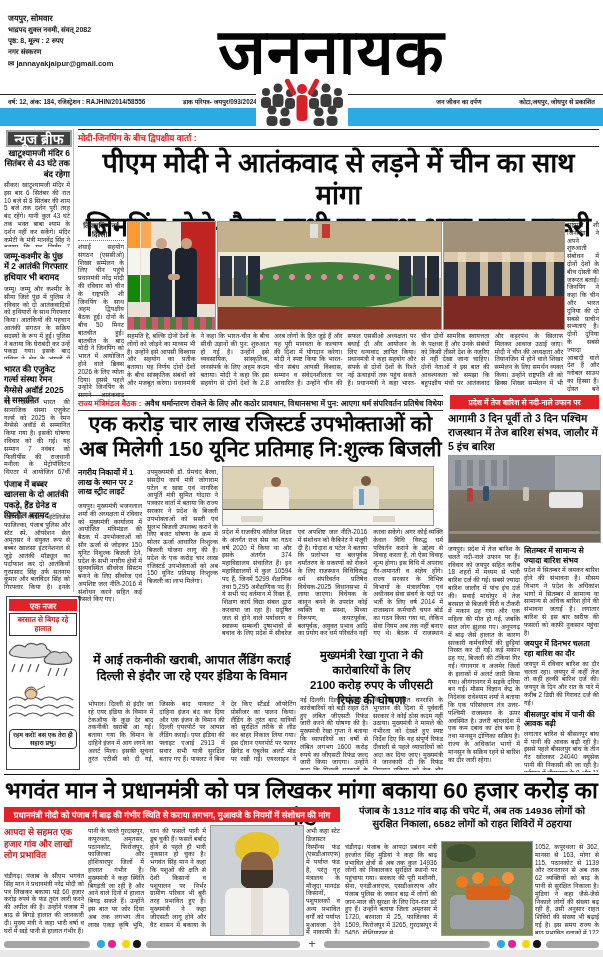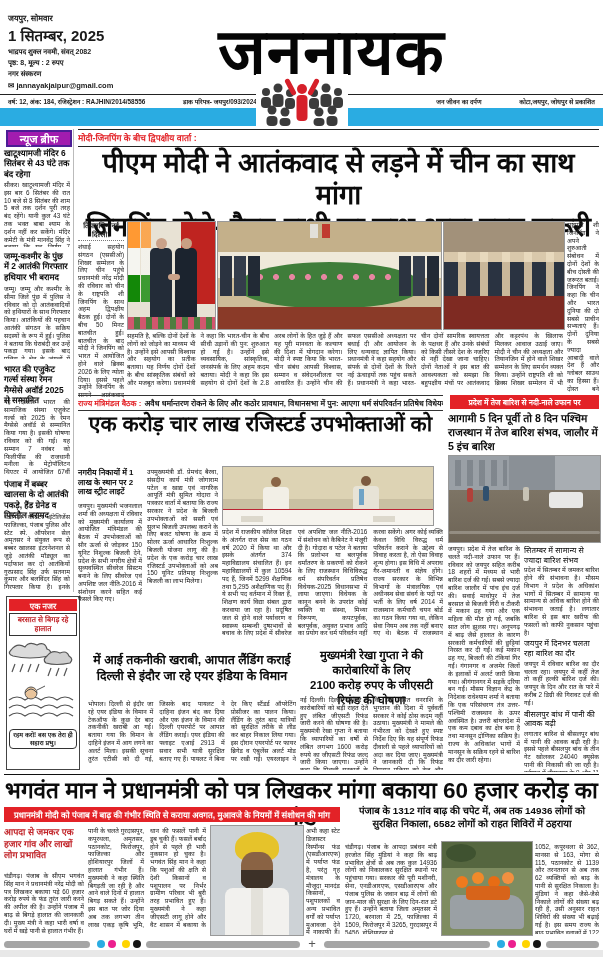--- a/index.html
+++ b/index.html
@@ -16,34 +16,33 @@
           font-size:8.8px;font-weight:700;white-space:nowrap;overflow:hidden;}
   .redtxt{color:#e32227;}
   .bighead{font-weight:800;text-align:center;color:#0b0b0b;line-height:1.18;}
   .redbar{background:#e32227;color:#fff;font-weight:700;display:flex;align-items:center;justify-content:center;text-align:center;}
   .strip{display:flex;gap:3px;align-items:center;border-top:1px solid #333;border-bottom:1px solid #333;
          font-size:7.8px;font-weight:700;white-space:nowrap;overflow:hidden;}
   .photo{overflow:hidden;border:0.5px solid #999;}
   .cols6{column-count:6;column-gap:5px;}
   .cols3{column-count:3;column-gap:6px;}
   .cols2{column-count:2;column-gap:6px;}
-  .briefbox{border:2px solid #4c1d95;background:#a21caf;color:#fff;font-size:11px;font-weight:700;
+  .briefbox{border:2px solid #a3a3a3;background:#404040;color:#fff;font-size:14px;font-weight:700;
             display:flex;align-items:center;justify-content:center;}
-  .wsub{font-size:7.9px;font-weight:400;line-height:1.22;color:#0d0d0d;margin:3px 0 1px 0;}
+  .wsub{font-size:7.9px;font-weight:700;line-height:1.22;color:#0d0d0d;margin:3px 0 1px 0;}
   .dot{position:absolute;width:8px;height:8px;border-radius:50%;top:940px;}
   .gbar{position:absolute;height:7px;background:#8e8e8e;border-radius:4px;top:941px;opacity:.8;}
 </style>
 </head>
 <body>
 
 <div class="page">
 
   <div class="abs" style="left:8px;top:12px;width:140px;">
     <div style="font-size:8px;font-weight:700;">जयपुर, सोमवार</div>
-    <div style="font-size:15px;font-weight:700;margin-top:2px;">1 सितम्बर, 2025</div>
     <div style="font-size:7px;font-weight:700;margin-top:2px;">भाद्रपद शुक्ल नवमी, संवत् 2082</div>
     <div style="font-size:7px;font-weight:700;margin-top:2px;">पृष्ठ: 8, मूल्य : 2 रुपए</div>
     <div style="font-size:7px;font-weight:700;margin-top:2px;">नगर संस्करण</div>
     <div style="font-size:7.5px;font-weight:700;margin-top:3px;">
       <span>✉</span>
       <span>jannayakjaipur@gmail.com</span>
     </div>
   </div>
 
   <div class="abs masthead" style="left:0;top:20px;width:603px;text-align:center;padding-left:60px;box-sizing:border-box;">जननायक</div>
@@ -87,21 +86,21 @@
         <rect x="38.5" y="19" width="11" height="26" rx="4"></rect>
         <rect x="30" y="2" width="5" height="18" rx="2.5" transform="rotate(-28 32.5 11)"></rect>
         <rect x="53" y="2" width="5" height="18" rx="2.5" transform="rotate(28 55.5 11)"></rect>
       </g>
     </svg>
   </div>
 
   <div class="abs briefbox" style="left:6px;top:130px;width:62px;height:13px;">न्यूज ब्रीफ</div>
   <div class="abs" style="left:73px;top:129px;width:1px;height:463px;background:#bbb;"></div>
 
-  <div class="abs sbh" style="left:4px;top:148px;width:66px;">खाटूश्यामजी मंदिर 6 सितंबर से 43 घंटे तक बंद रहेगा</div>
+  <div class="abs sbh" style="left:4px;top:148px;width:66px;text-align:right;">खाटूश्यामजी मंदिर 6 सितंबर से 43 घंटे तक बंद रहेगा</div>
   <div class="abs bt" style="left:4px;top:181px;width:66px;height:66px;">सीकर। खाटूश्यामजी मंदिर में इस बार 6 सितंबर की रात 10 बजे से 8 सितंबर की शाम 5 बजे तक दर्शन पूरी तरह बंद रहेंगे। यानी कुल 43 घंटे तक भक्त बाबा श्याम के दर्शन नहीं कर सकेंगे। मंदिर कमेटी के मंत्री मानवेंद्र सिंह ने बताया कि यह निर्णय 7 सितंबर को लगने वाले भंडारे और 8 सितंबर को बाबा श्याम के तिलक समारोह के कारण लिया गया है।</div>
 
   <div class="abs sbh" style="left:4px;top:251px;width:66px;">जम्मू-कश्मीर के पुंछ में 2 आतंकी गिरफ्तार हथियार भी बरामद</div>
   <div class="abs bt" style="left:4px;top:285px;width:66px;height:74px;">जम्मू। जम्मू और कश्मीर के सीमा जिले पुंछ में पुलिस ने रविवार को दो आतंकवादियों को हथियारों के साथ गिरफ्तार किया। आतंकियों की पहचान आतंकी संगठन के सक्रिय सदस्यों के रूप में हुई। पुलिस ने बताया कि घेराबंदी कर उन्हें पकड़ा गया। इसके बाद पुलिस ने क्षेत्र के जंगलों में तलाशी अभियान चलाया। उनके पास से हथियार, गोला बारूद और कई राउंड कारतूस बरामद किए गए।</div>
 
   <div class="abs sbh" style="left:4px;top:364px;width:66px;">भारत की एजुकेट गर्ल्स संस्था रेमन मैग्सेसे अवॉर्ड 2025 से सम्मानित</div>
   <div class="abs bt" style="left:4px;top:398px;width:66px;height:76px;">नई दिल्ली। भारत की सामाजिक संस्था एजुकेट गर्ल्स को 2025 के रेमन मैग्सेसे अवॉर्ड से सम्मानित किया गया है। इसकी घोषणा रविवार को की गई। यह सम्मान 7 नवंबर को फिलीपींस की राजधानी मनीला के मेट्रोपॉलिटन थिएटर में आयोजित 67वीं रेमन मैग्सेसे अवॉर्ड सेरेमनी में औपचारिक रूप से दिया जाएगा।</div>
 
   <div class="abs sbh" style="left:4px;top:479px;width:66px;">पंजाब में बब्बर खालसा के दो आतंकी पकड़े, हैंड ग्रेनेड व पिस्तौल बरामद</div>
   <div class="abs bt" style="left:4px;top:513px;width:66px;height:78px;">चंडीगढ़। काउंटर इंटेलिजेंस फाजिल्का, पंजाब पुलिस और स्टेट स्पे. ऑपरेशन सेल अमृतसर ने संयुक्त रूप से बब्बर खालसा इंटरनेशनल से जुड़े आतंकी मॉड्यूल का पर्दाफाश कर दो आतंकियों गुरप्रसाद सिंह उर्फ सतनाम कुमार और बलविंदर सिंह को गिरफ्तार किया है। इनके कब्जे से ऑस्ट्रियन हैंड ग्रेनेड और तीन जिंदा कारतूस सहित .30 बोर स्टार मार्क पिस्तौल बरामद किए हैं।</div>
@@ -175,20 +174,21 @@
   <div class="abs bt" style="left:567px;top:221px;width:32px;height:172px;">राष्ट्रपति शी जिनपिंग ने अपने शुरुआती संबोधन में दोनों देशों के बीच दोस्ती की जरूरत बताई। जिनपिंग ने कहा कि चीन और भारत दुनिया की दो सबसे प्राचीन सभ्यताएं हैं। दोनों दुनिया के सबसे ज्यादा आबादी वाले देश हैं और ग्लोबल साउथ का हिस्सा हैं। दोस्त बने रहना, अच्छे पड़ोसी होना, ड्रैगन-हाथी का साथ आना बहुत जरूरी है।</div>
 
   <div class="abs strip" style="left:78px;top:395px;width:365px;height:14px;">
     <span class="redtxt">राज्य मंत्रिमंडल बैठक :</span>
     <span>अवैध धर्मान्तरण रोकने के लिए और कठोर प्रावधान, विधानसभा में पुन: आएगा धर्म संपरिवर्तन प्रतिषेध विधेयक</span>
   </div>
   <div class="abs redbar" style="left:450px;top:395px;width:149px;height:14px;font-size:7.6px;">प्रदेश में तेज बारिश से नदी-नाले उफान पर</div>
 
   <div class="abs bighead" style="left:78px;top:412px;width:365px;font-size:21px;">
     <div>एक करोड़ चार लाख रजिस्टर्ड उपभोक्ताओं को</div>
+    <div>अब मिलेगी 150 यूनिट प्रतिमाह नि:शुल्क बिजली</div>
   </div>
 
   <div class="abs" style="left:78px;top:468px;width:64px;height:176px;">
     <div class="sbh" style="font-size:7.9px;margin-bottom:5px;">नगरीय निकायों में 1 लाख के स्थान पर 2 लाख स्ट्रीट लाइटें</div>
     <div class="bt" style="height:136px;">जयपुर। मुख्यमंत्री भजनलाल शर्मा की अध्यक्षता में रविवार को मुख्यमंत्री कार्यालय में आयोजित मंत्रिमंडल की बैठक में उपभोक्ताओं को सौर ऊर्जा से जोड़कर 150 यूनिट निशुल्क बिजली देने, प्रदेश के सभी नगरीय क्षेत्रों में सुव्यवस्थित सीवरेज सिस्टम बनाने के लिए सीवरेज एवं अपशिष्ट जल नीति-2016 में संशोधन करने सहित कई फैसले किए गए।</div>
   </div>
   <div class="abs bt" style="left:147px;top:468px;width:71px;height:176px;">उपमुख्यमंत्री डॉ. प्रेमचंद बैरवा, संसदीय कार्य मंत्री जोगाराम पटेल व खाद्य एवं नागरिक आपूर्ति मंत्री सुमित गोदारा ने पत्रकार वार्ता में बताया कि राज्य सरकार ने प्रदेश के बिजली उपभोक्ताओं को सस्ती एवं सुलभ बिजली उपलब्ध कराने के लिए बजट घोषणा के क्रम में सोलर ऊर्जा आधारित निःशुल्क बिजली योजना लागू की है। प्रदेश के एक करोड़ चार लाख रजिस्टर्ड उपभोक्ताओं को अब 150 यूनिट प्रतिमाह निःशुल्क बिजली का लाभ मिलेगा।</div>
 
   <div class="abs photo" style="left:222px;top:466px;width:210px;height:58px;background:#e8e1c9;">
     <div style="position:absolute;left:0;top:0;width:100%;height:100%;background:linear-gradient(#ddd3b4 0 55%,#c9bfa2 55%);"></div>
@@ -196,21 +196,21 @@
     <div style="position:absolute;left:40px;top:20px;width:26px;height:24px;background:#f2efe6;border-radius:4px 4px 0 0;"></div>
     <div style="position:absolute;left:138px;top:9px;width:10px;height:10px;border-radius:50%;background:#7c5a40;"></div>
     <div style="position:absolute;left:130px;top:19px;width:26px;height:25px;background:#e7e3d6;border-radius:4px 4px 0 0;"></div>
     <div style="position:absolute;left:136px;top:22px;width:5px;height:16px;background:#6fa3c6;"></div>
     <div style="position:absolute;left:0;bottom:0;width:100%;height:15px;background:#f6f4ee;border-top:1.5px solid #b23;"></div>
     <div style="position:absolute;left:18px;bottom:3px;width:22px;height:6px;background:#dcd8cc;"></div>
     <div style="position:absolute;left:150px;bottom:3px;width:22px;height:6px;background:#dcd8cc;"></div>
   </div>
   <div class="abs bt cols3" style="left:222px;top:528px;width:221px;height:116px;">प्रदेश में राजकीय कॉलेज शिक्षा के अंतर्गत राज सेस का गठन वर्ष 2020 में किया था और इसके अंतर्गत 374 महाविद्यालय संचालित हैं। इन महाविद्यालयों में कुल 10594 पद हैं, जिनमें 5299 शैक्षणिक तथा 5,295 अशैक्षणिक पद हैं। ये सभी पद वर्तमान में रिक्त हैं, शिक्षण कार्य विद्या संबल द्वारा करवाया जा रहा है। प्रदूषित जल से होने वाले पर्यावरण व स्वास्थ्य सम्बन्धी दुष्प्रभावों से बचाव के लिए प्रदेश में सीवरेज एवं अपशिष्ट जल नीति-2016 में संशोधन को कैबिनेट ने मंजूरी दी है। गोदारा व पटेल ने बताया कि प्रलोभन या बलपूर्वक धर्मांतरण के प्रकरणों को रोकने के लिए राजस्थान विधिविरुद्ध धर्म संपरिवर्तन प्रतिषेध विधेयक-2025 विधानसभा में लाया जाएगा। विधेयक के कानून बनने के उपरांत कोई व्यक्ति या संस्था, मिथ्या निरूपण, कपटपूर्वक, बलपूर्वक, अयुक्त प्रभाव आदि का प्रयोग कर धर्म परिवर्तन नहीं करवा सकेंगे। अगर कोई व्यक्ति केवल विधि विरुद्ध धर्म परिवर्तन कराने के उद्देश्य से विवाह करता है, तो ऐसा विवाह शून्य होगा। इस विधि में अपराध गैर-जमानती व संज्ञेय होंगे। राज्य सरकार के विभिन्न विभागों के मंत्रालयिक एवं अधीनस्थ सेवा संवर्ग के पदों पर भर्ती के लिए वर्ष 2014 में राजस्थान कर्मचारी चयन बोर्ड का गठन किया गया था, लेकिन सेवा नियम अब तक नहीं बनाए गए थे। बैठक में राजस्थान स्टाफ सिलेक्शन बोर्ड सर्विस रूल्स, 2025 एवं राजस्थान सिलेक्शन बोर्ड (मिनिस्टीरियल एंड सबऑर्डिनेट सर्विसेज) रूल्स, 2025 बनाए जाने का फैसला किया। कॉमन एलिजिबिलिटी टेस्ट रूल्स, 2022 में संशोधन का अनुमोदन किया गया। इन नियमों के लागू होने के बाद बोर्ड में नियमित कार्मिकों की भर्ती का मार्ग प्रशस्त होगा। बोर्ड का कार्य सुचारू ढंग से संचालित हो सकेगा।</div>
 
-  <div class="abs" style="left:448px;top:412px;width:151px;font-size:10.6px;font-weight:700;line-height:1.3;color:#0c0c0c;">आगामी 5 दिन पूर्वी तो 8 दिन पश्चिम राजस्थान में तेज बारिश संभव, जालौर में 5 इंच बारिश</div>
+  <div class="abs" style="left:448px;top:412px;width:151px;font-size:10.6px;font-weight:700;line-height:1.3;color:#0c0c0c;">आगामी 3 दिन पूर्वी तो 3 दिन पश्चिम राजस्थान में तेज बारिश संभव, जालौर में 5 इंच बारिश</div>
 
   <div class="abs photo" style="left:448px;top:455px;width:151px;height:86px;background:#8d8476;">
     <div style="position:absolute;left:0;top:0;width:100%;height:34px;background:linear-gradient(90deg,#9aa0a6 0 40%,#8a9096 40% 70%,#a8adb2 70%);"></div>
     <div style="position:absolute;left:6px;top:4px;width:52px;height:26px;background:repeating-linear-gradient(90deg,#6f767d 0 6px,#9aa0a6 6px 12px);opacity:.6;"></div>
     <div style="position:absolute;left:0;bottom:0;width:100%;height:52px;background:linear-gradient(#7d7465,#6e6557);"></div>
     <div style="position:absolute;left:100px;top:36px;width:34px;height:16px;background:#e8e8e6;border-radius:3px;"></div>
     <div style="position:absolute;left:18px;top:32px;width:6px;height:14px;background:#b0413a;border-radius:2px;"></div>
     <div style="position:absolute;left:34px;top:30px;width:6px;height:15px;background:#30506e;border-radius:2px;"></div>
     <div style="position:absolute;left:74px;top:31px;width:6px;height:14px;background:#c7c2b4;border-radius:2px;"></div>
     <div style="position:absolute;left:0;bottom:8px;width:100%;height:3px;background:rgba(255,255,255,.25);border-radius:2px;"></div>
@@ -234,25 +234,25 @@
 
   <div class="abs bighead" style="left:300px;top:648px;width:143px;font-size:11.4px;line-height:1.32;">
     <div>मुख्यमंत्री रेखा गुप्ता ने की कारोबारियों के लिए</div>
     <div>2100 करोड़ रुपए के जीएसटी रिफंड की घोषणा</div>
   </div>
   <div class="abs bt" style="left:300px;top:696px;width:68px;height:74px;">नई दिल्ली। दिल्ली सरकार ने कारोबारियों को बड़ी राहत देते हुए लंबित जीएसटी रिफंड जारी करने की घोषणा की है। मुख्यमंत्री रेखा गुप्ता ने बताया कि व्यापारियों का वर्षों से लंबित लगभग 1600 करोड़ रुपये का जीएसटी रिफंड जल्द जारी किया जाएगा। उन्होंने कहा कि पिछली सरकारों के कार्यकाल में यह धनराशि अटकी रही तथा</div>
   <div class="abs bt" style="left:373px;top:696px;width:70px;height:74px;">कि इस लंबित धनराशि के भुगतान की दिशा में पूर्ववर्ती सरकार ने कोई ठोस कदम नहीं उठाया। मुख्यमंत्री ने मामले की गंभीरता को देखते हुए स्पष्ट निर्देश दिए कि यह संपूर्ण रिफंड दीवाली से पहले व्यापारियों को अदा कर दिया जाए। मुख्यमंत्री ने जानकारी दी कि रिफंड निपटान प्रक्रिया को तेज और पारदर्शी बनाने के लिए दिल्ली जीएसटी विभाग ने आईआईटी-हैदराबाद के सहयोग से अत्याधुनिक मॉड्यूल विकसित किया है।</div>
 
   <div class="abs bighead" style="left:4px;top:774px;width:595px;font-size:22.5px;border-top:1.5px solid #111;padding-top:3px;">भगवंत मान ने प्रधानमंत्री को पत्र लिखकर मांगा बकाया 60 हजार करोड़ का फंड</div>
 
-  <div class="abs redbar" style="left:4px;top:807px;width:336px;height:15px;font-size:8.4px;">प्रधानमंत्री मोदी को पंजाब में बाढ़ की गंभीर स्थिति से कराया अवगत, मुआवजे के नियमों में संशोधन की मांग</div>
+  <div class="abs redbar" style="left:4px;top:807px;width:336px;height:15px;font-size:8.4px;">प्रधानमंत्री मोदी को पंजाब में बाढ़ की गंभीर स्थिति से कराया लगभग, मुआवजे के नियमों में संशोधन की मांग</div>
 
   <div class="abs" style="left:345px;top:804px;width:254px;font-size:9.8px;font-weight:700;text-align:center;line-height:1.35;color:#0c0c0c;">पंजाब के 1312 गांव बाढ़ की चपेट में, अब तक 14936 लोगों को सुरक्षित निकाला, 6582 लोगों को राहत शिविरों में ठहराया</div>
 
-  <div class="abs" style="left:4px;top:827px;width:80px;font-size:9px;font-weight:800;line-height:1.3;color:#c2252a;">आपदा से जमकर एक हजार गांव और लाखों लोग प्रभावित</div>
+  <div class="abs" style="left:4px;top:827px;width:80px;font-size:9px;font-weight:800;line-height:1.3;color:#c2252a;">आपदा से सहमत एक हजार गांव और लाखों लोग प्रभावित</div>
   <div class="abs bt" style="left:4px;top:872px;width:80px;height:62px;">चंडीगढ़। पंजाब के सीएम भगवंत सिंह मान ने प्रधानमंत्री नरेंद्र मोदी को पत्र लिखकर बकाया पड़े 60 हजार करोड़ रुपये के फंड तुरंत जारी करने की अपील की है। उन्होंने पंजाब में बाढ़ से बिगड़े हालात की जानकारी दी। मुख्य मंत्री ने कहा भारी वर्षा व घरों में खड़े पानी से हालात गंभीर हैं।</div>
 
   <div class="abs bt cols2" style="left:88px;top:827px;width:118px;height:107px;">पानी के चलते गुरदासपुर, कपूरथला, अमृतसर, पठानकोट, फिरोजपुर, फाजिल्का और होशियारपुर जिलों में हालात गंभीर हैं। मुख्यमंत्री ने कहा स्थिति बिगड़ती जा रही है और आने वाले दिनों में हालात बिगड़ सकते हैं। उन्होंने इस बात पर जोर दिया अब तक लगभग तीन लाख एकड़ कृषि भूमि, धान की फसलें पानी में डूब चुकी हैं। फसलें बर्बाद होने से पहले ही भारी नुकसान हो चुका है। भगवंत सिंह मान ने कहा कि पशुओं की क्षति से देशी किसानों व पशुपालन पर निर्भर ग्रामीण परिवार भी बुरी तरह प्रभावित हुए हैं। मुख्यमंत्री ने कहा जीएसटी लागू होने और वैट शासन में बकाया के कारण पंजाब को 49,727 करोड़ रुपये का राजस्व नुकसान हुआ, पर केंद्र सरकार ने कोई मुआवजा नहीं दिया। उन्होंने कहा कि गत कुछ वर्षों में एसडीआरएफ के तहत मिली राशि भी नाकाफी है, जिससे ग्रामीण संकटग्रस्त परिवारों को प्रतिकूल असर पड़ेगा। मुख्यमंत्री ने केंद्र से मांग की कि पंजाब बाढ़ संकट के चलते नाजुक परिस्थितियों का सामना कर रहा है, इसलिए मुख्यमंत्री को राज्य का बकाया 60 हजार करोड़ रुपये जारी करने में देर नहीं करनी चाहिए।</div>
 
   <div class="abs photo" style="left:210px;top:825px;width:92px;height:109px;background:#cdd2d6;">
     <div style="position:absolute;left:24px;top:6px;width:44px;height:30px;background:#e6c32a;border-radius:50% 50% 40% 40%;"></div>
     <div style="position:absolute;left:30px;top:26px;width:32px;height:34px;background:#8a6344;border-radius:40%;"></div>
     <div style="position:absolute;left:30px;top:44px;width:32px;height:20px;background:#3d3128;border-radius:0 0 45% 45%;"></div>
     <div style="position:absolute;left:14px;top:62px;width:64px;height:47px;background:#f2f1ee;border-radius:8px 8px 0 0;"></div>
     <div style="position:absolute;left:40px;top:62px;width:12px;height:47px;background:#e3e1da;"></div>

